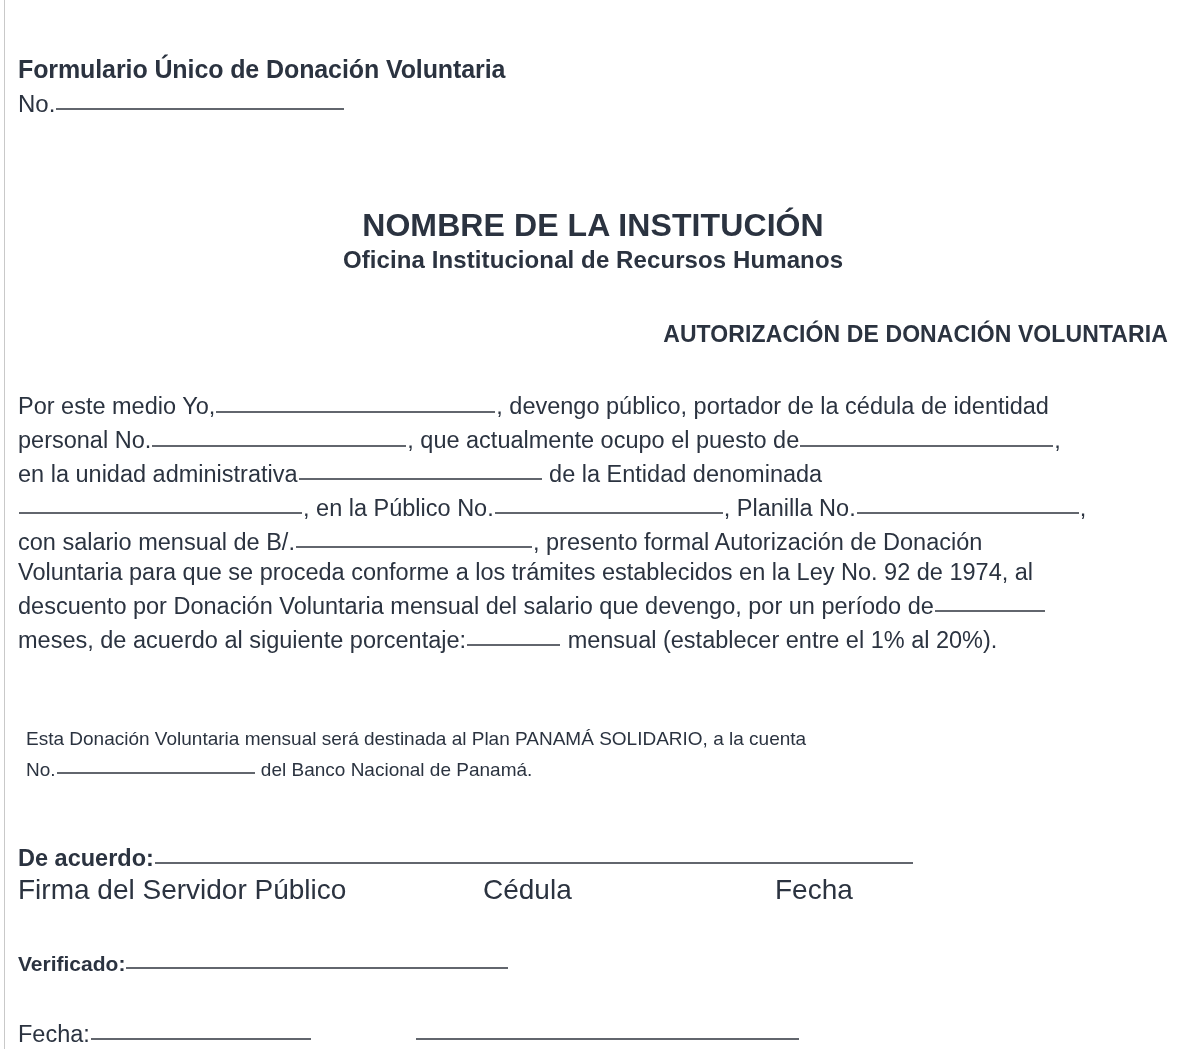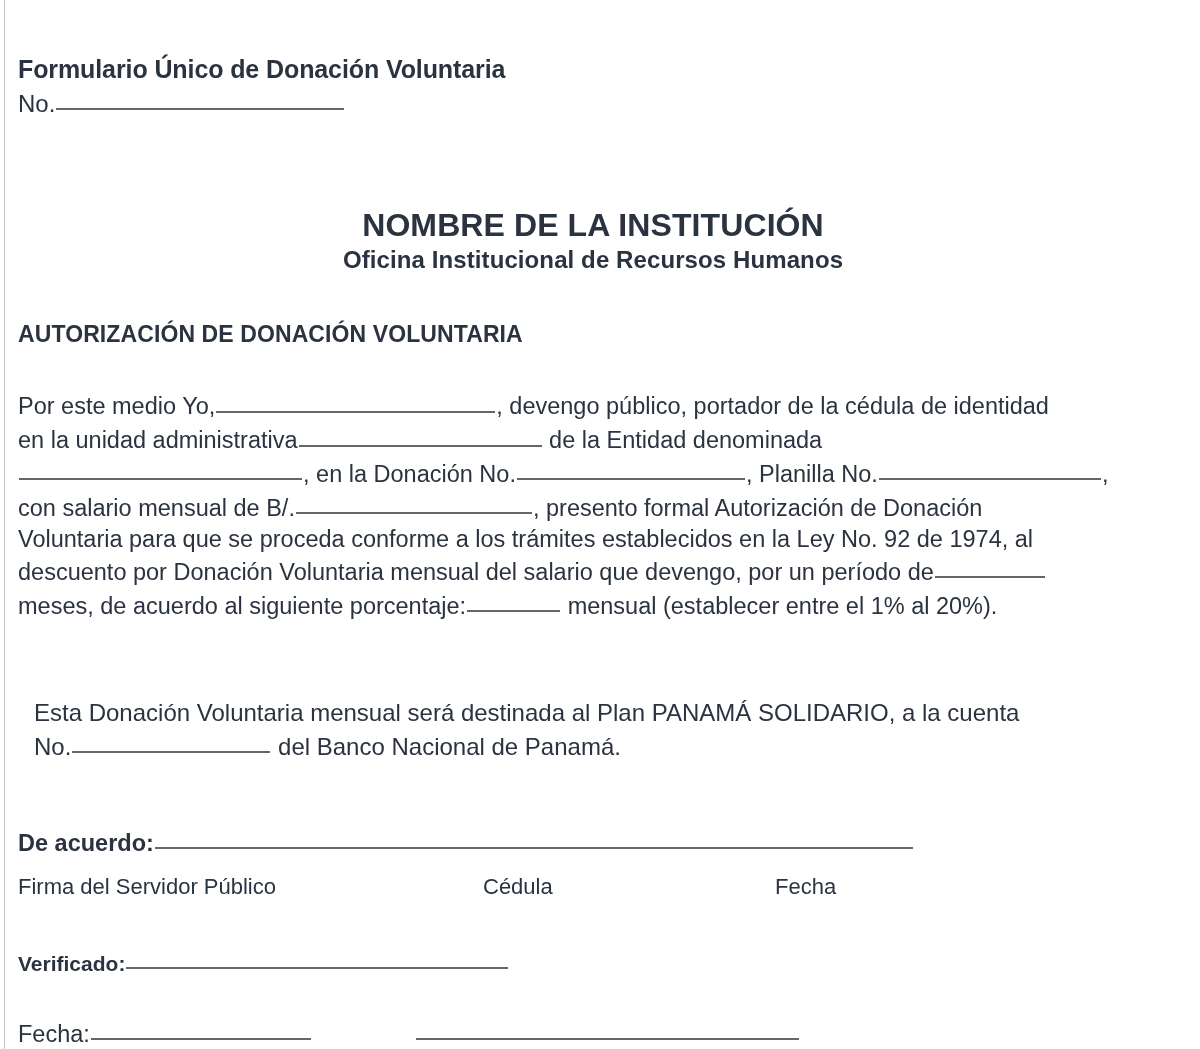--- a/index.html
+++ b/index.html
@@ -73,65 +73,65 @@
     letter-spacing: 0.1px;
   }
   .inst-office {
     font-size: 24px;
     font-weight: bold;
     line-height: 1.25;
     margin: 0;
     letter-spacing: 0.1px;
   }
   .auth-title {
-    text-align: left;
+    text-align: right;
     font-size: 23px;
     font-weight: bold;
     margin: 0;
     padding-top: 46px;
     letter-spacing: 0.1px;
   }
 
   
   .body-para {
     font-size: 23.5px;
     line-height: 30.5px;
     margin: 0;
     padding-top: 40px;
     white-space: nowrap;
   }
   .body-para .ln {
     display: block;
   }
   .para-two {
-    font-size: 24px;
+    font-size: 19px;
     line-height: 30.5px;
-    margin: 16px;
+    margin: 8px;
     padding-top: 60px;
     white-space: nowrap;
   }
   .para-two .ln {
     display: block;
   }
 
   
   .deacuerdo-row {
     padding-top: 46px;
     font-size: 23.5px;
     line-height: 28px;
     white-space: nowrap;
   }
   .deacuerdo-row .lbl {
     font-weight: bold;
   }
   .sig-labels {
     position: relative;
     height: 30px;
-    margin-top: 17px;
-    font-size: 22px;
+    margin-top: 2px;
+    font-size: 28px;
   }
   .sig-labels span {
     position: absolute;
     top: 0;
     white-space: nowrap;
   }
   .sig-firma { left: 0px; }
   .sig-cedula { left: 465px; }
   .sig-fecha { left: 757px; }
 
@@ -198,24 +198,25 @@
       <div class="inst-name">NOMBRE DE LA INSTITUCIÓN</div>
       <div class="inst-office">Oficina Institucional de Recursos Humanos</div>
     </div>
 
     <div class="auth-title">AUTORIZACIÓN DE DONACIÓN VOLUNTARIA</div>
 
     <div class="body-para">
 
       <span class="ln"><span>Por este medio Yo,</span><span class="blank" style="width:279px"></span><span>, devengo público, portador de la cédula de identidad</span></span>
 
+      <span class="ln"><span>personal No.</span><span class="blank" style="width:254px"></span><span>, que actualmente ocupo el puesto de</span><span class="blank" style="width:253px"></span><span>,</span></span>
 
       <span class="ln"><span>en la unidad administrativa</span><span class="blank" style="width:243px"></span>&nbsp;<span>de la Entidad denominada</span></span>
 
-      <span class="ln"><span class="blank" style="width:283px"></span><span>, en la Donación No.</span><span class="blank" style="width:228px"></span><span>, Planilla No.</span><span class="blank" style="width:222px"></span><span>,</span></span>
+      <span class="ln"><span class="blank" style="width:283px"></span><span>, en la Público No.</span><span class="blank" style="width:228px"></span><span>, Planilla No.</span><span class="blank" style="width:222px"></span><span>,</span></span>
 
       <span class="ln"><span>con salario mensual de B/.</span><span class="blank" style="width:236px"></span><span>, presento formal Autorización de Donación</span></span>
 
       <span class="ln">Voluntaria para que se proceda conforme a los trámites establecidos en la Ley No. 92 de 1974, al</span>
 
       <span class="ln"><span>descuento por Donación Voluntaria mensual del salario que devengo, por un período de</span><span class="blank" style="width:110px"></span></span>
 
       <span class="ln"><span>meses, de acuerdo al siguiente porcentaje:</span><span class="blank" style="width:93px"></span>&nbsp;<span>mensual (establecer entre el 1% al 20%).</span></span>
 
     </div>

